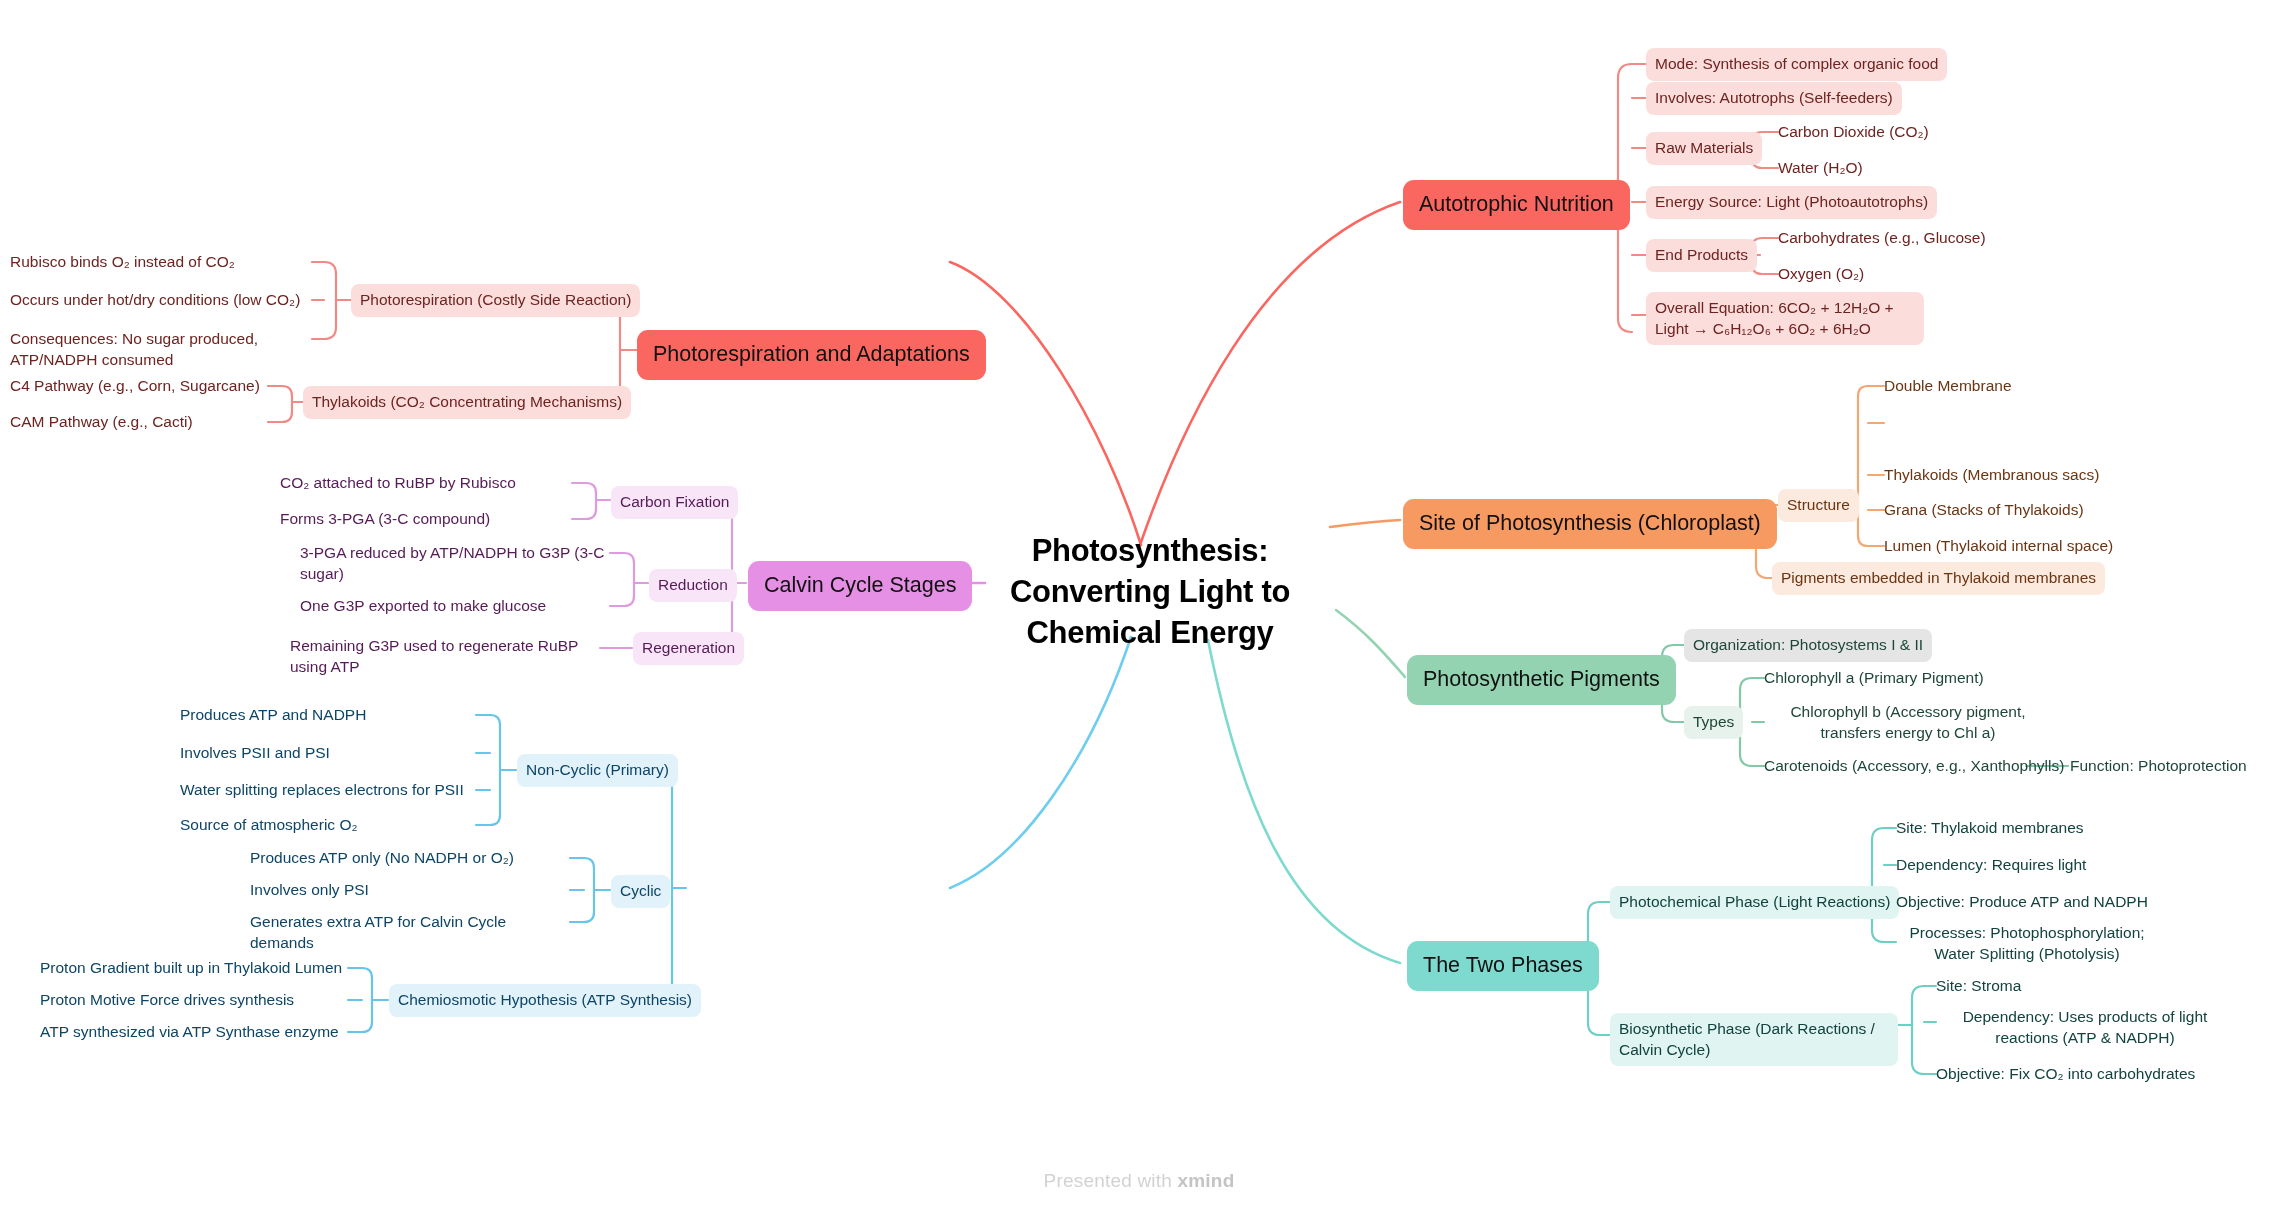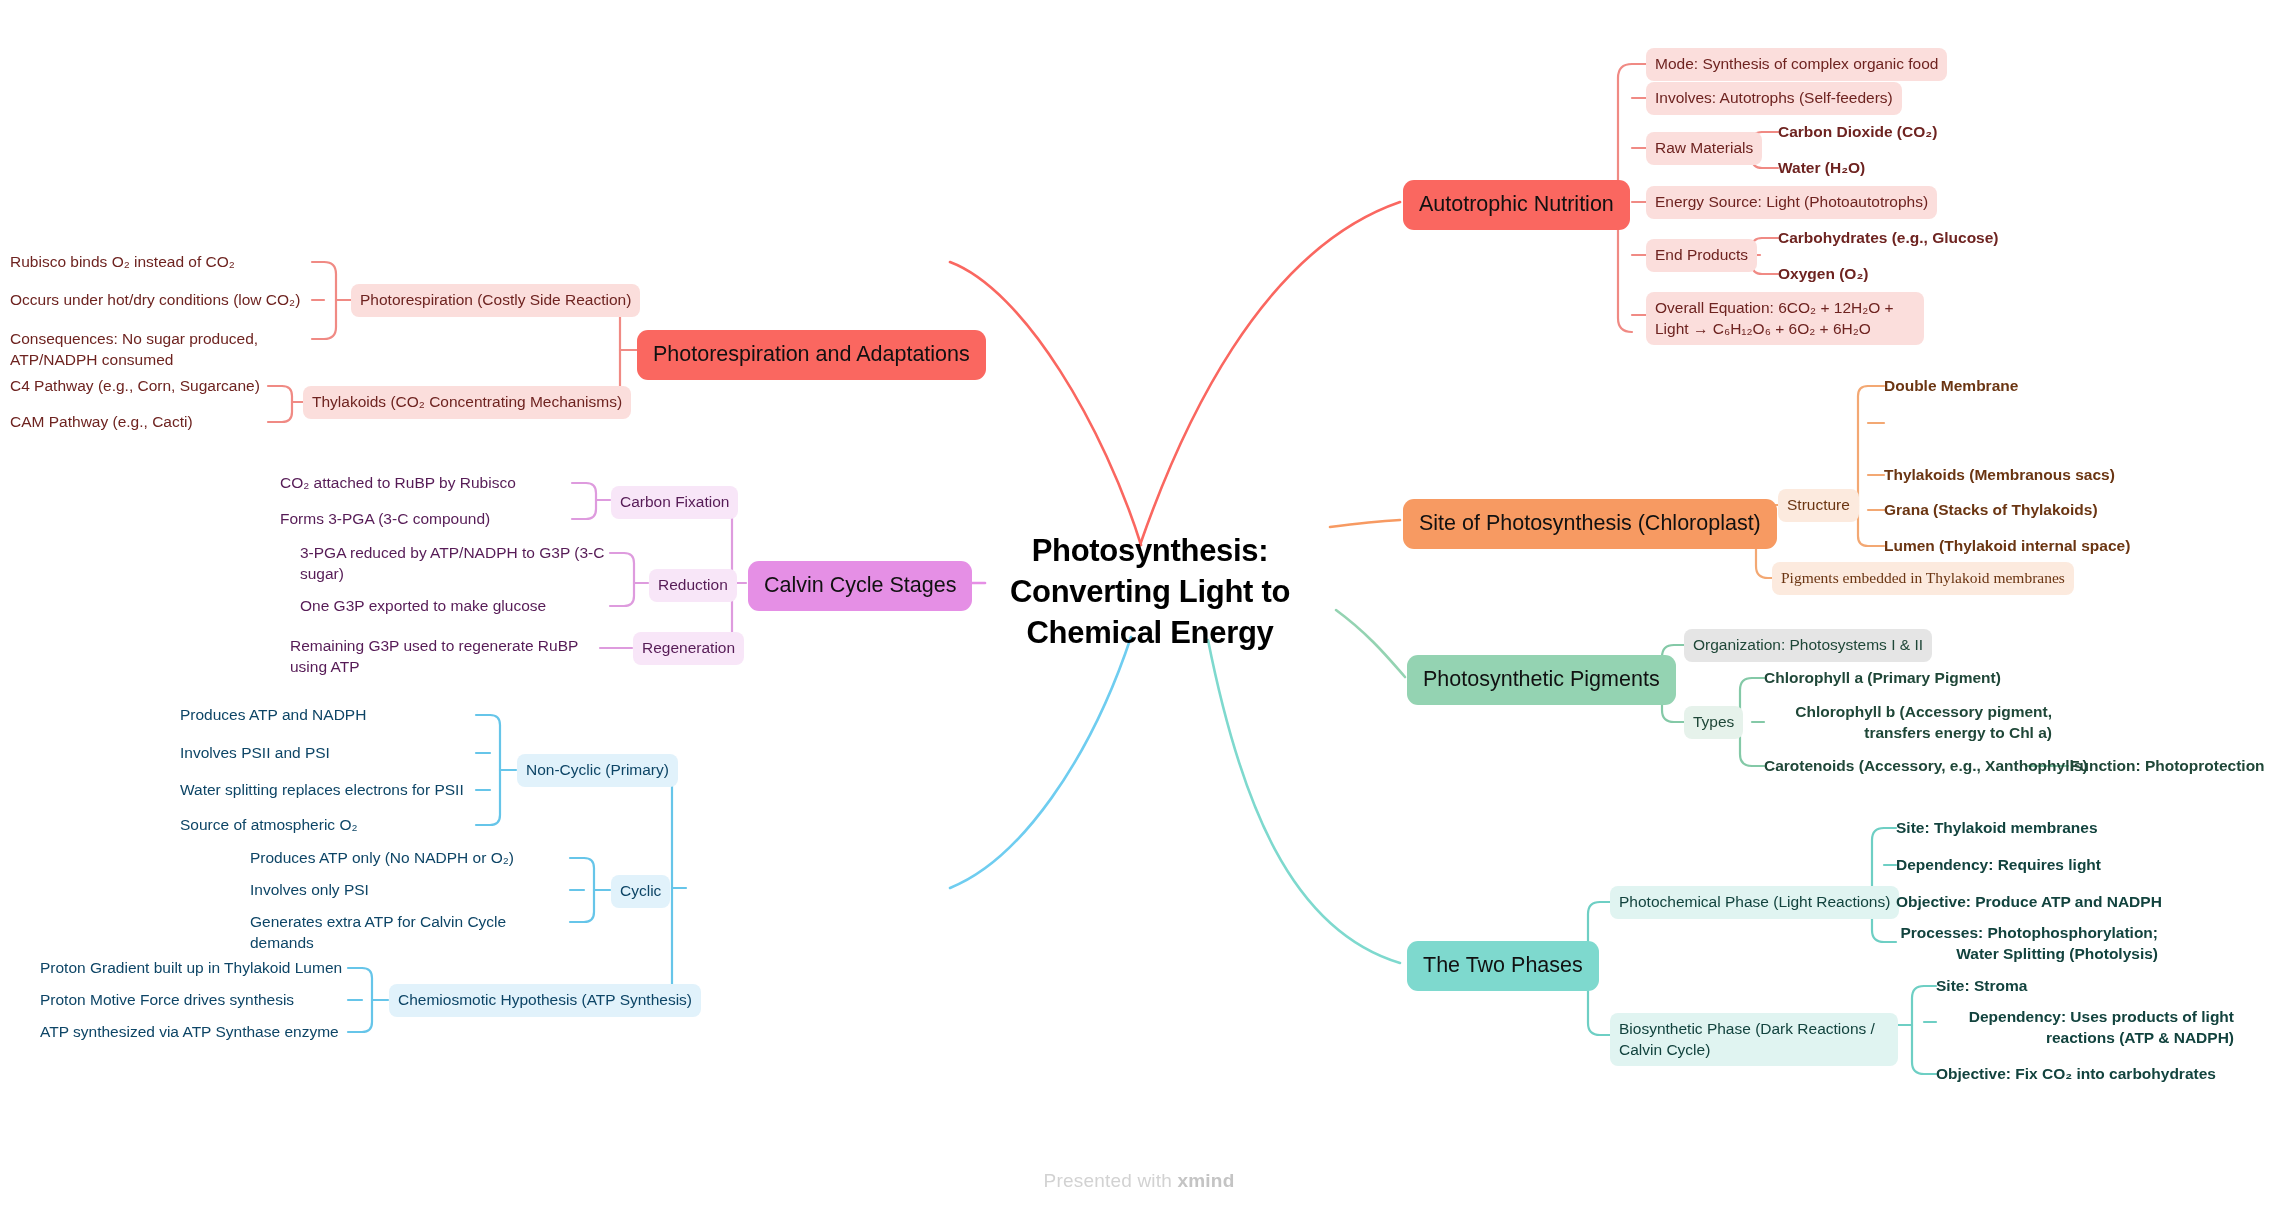--- a/index.html
+++ b/index.html
@@ -28,21 +28,21 @@
 
   
   .sub{
     border-radius:8px;padding:6px 9px;font-size:15.5px;line-height:1.33;
   }
   
   .leaf{
     font-size:15.5px;line-height:1.33;padding:2px 0;
   }
   .r{}
-  .l{text-align:right;font-weight:bold;}
+  .l{text-align:center;}
 
   .footer{
     position:absolute;left:0;width:2278px;text-align:center;
     font-size:19px;color:#d2d2d2;letter-spacing:.2px;
   }
   .footer b{color:#c4c4c4;font-weight:bold;}
 </style>
 </head>
 <body>
 
@@ -220,21 +220,21 @@
 
   <div class="node main" style="left:1403px;top:499px;background:#F79A62;">Site of Photosynthesis (Chloroplast)</div>
 
   <div class="node sub" style="left:1778px;top:489px;background:#FCEADE;color:#6B3512;">Structure</div>
 
   <div class="node leaf l" style="left:1884px;top:374px;color:#6B3512;">Double Membrane</div>
   <div class="node leaf l" style="left:1884px;top:463px;color:#6B3512;">Thylakoids (Membranous sacs)</div>
   <div class="node leaf l" style="left:1884px;top:498px;color:#6B3512;">Grana (Stacks of Thylakoids)</div>
   <div class="node leaf l" style="left:1884px;top:534px;color:#6B3512;">Lumen (Thylakoid internal space)</div>
 
-  <div class="node sub" style="left:1772px;top:562px;background:#FCEADE;color:#6B3512;font-family:Liberation Serif, serif;">Pigments embedded in Thylakoid membranes</div>
+  <div class="node sub" style="left:1772px;top:562px;background:#FCEADE;color:#6B3512;">Pigments embedded in Thylakoid membranes</div>
 
   <div class="node main" style="left:1407px;top:655px;background:#94D3B2;">Photosynthetic Pigments</div>
 
   <div class="node sub" style="left:1684px;top:629px;background:#e5e5e5;color:#1F4738;">Organization: Photosystems I &amp; II</div>
 
   <div class="node sub" style="left:1684px;top:706px;background:#E6F2EB;color:#1F4738;">Types</div>
 
   <div class="node leaf l" style="left:1764px;top:666px;color:#1F4738;">Chlorophyll a (Primary Pigment)</div>
   <div class="node leaf l" style="left:1764px;top:700px;width:288px;color:#1F4738;">Chlorophyll b (Accessory pigment, transfers energy to Chl a)</div>
   <div class="node leaf l" style="left:1764px;top:754px;color:#1F4738;">Carotenoids (Accessory, e.g., Xanthophylls)</div>

